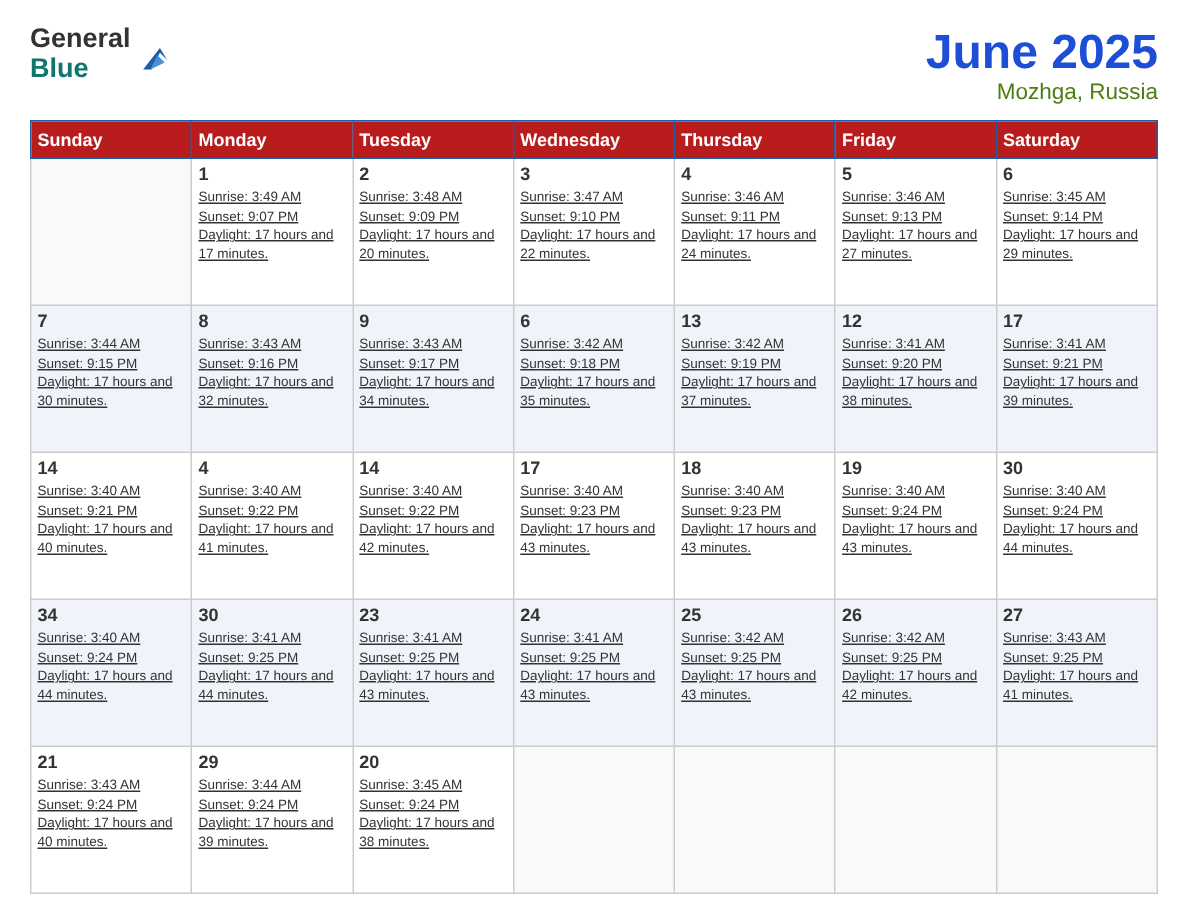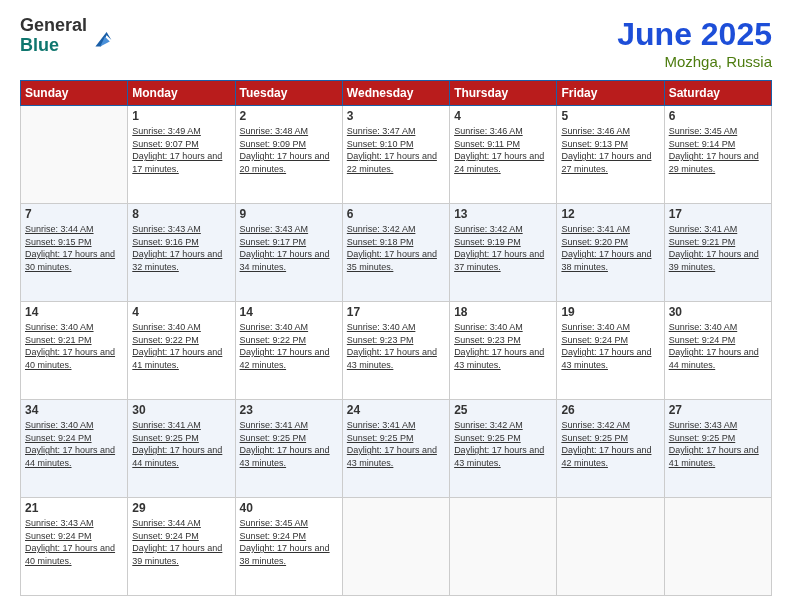--- a/index.html
+++ b/index.html
@@ -249,21 +249,21 @@
         <tr>
           <td>
             <span class="day-num">21</span>
             <div class="day-info">Sunrise: 3:43 AM<br>Sunset: 9:24 PM<br>Daylight: 17 hours and 40 minutes.</div>
           </td>
           <td>
             <span class="day-num">29</span>
             <div class="day-info">Sunrise: 3:44 AM<br>Sunset: 9:24 PM<br>Daylight: 17 hours and 39 minutes.</div>
           </td>
           <td>
-            <span class="day-num">40</span>
+            <span class="day-num">20</span>
             <div class="day-info">Sunrise: 3:45 AM<br>Sunset: 9:24 PM<br>Daylight: 17 hours and 38 minutes.</div>
           </td>
           <td class="empty-cell" style="background-color: rgb(249, 249, 249);"></td>
           <td class="empty-cell" style="background-color: rgb(249, 249, 249);"></td>
           <td class="empty-cell" style="background-color: rgb(249, 249, 249);"></td>
           <td class="empty-cell" style="background-color: rgb(249, 249, 249);"></td>
         </tr>
       </tbody>
   </table>
 </div>

